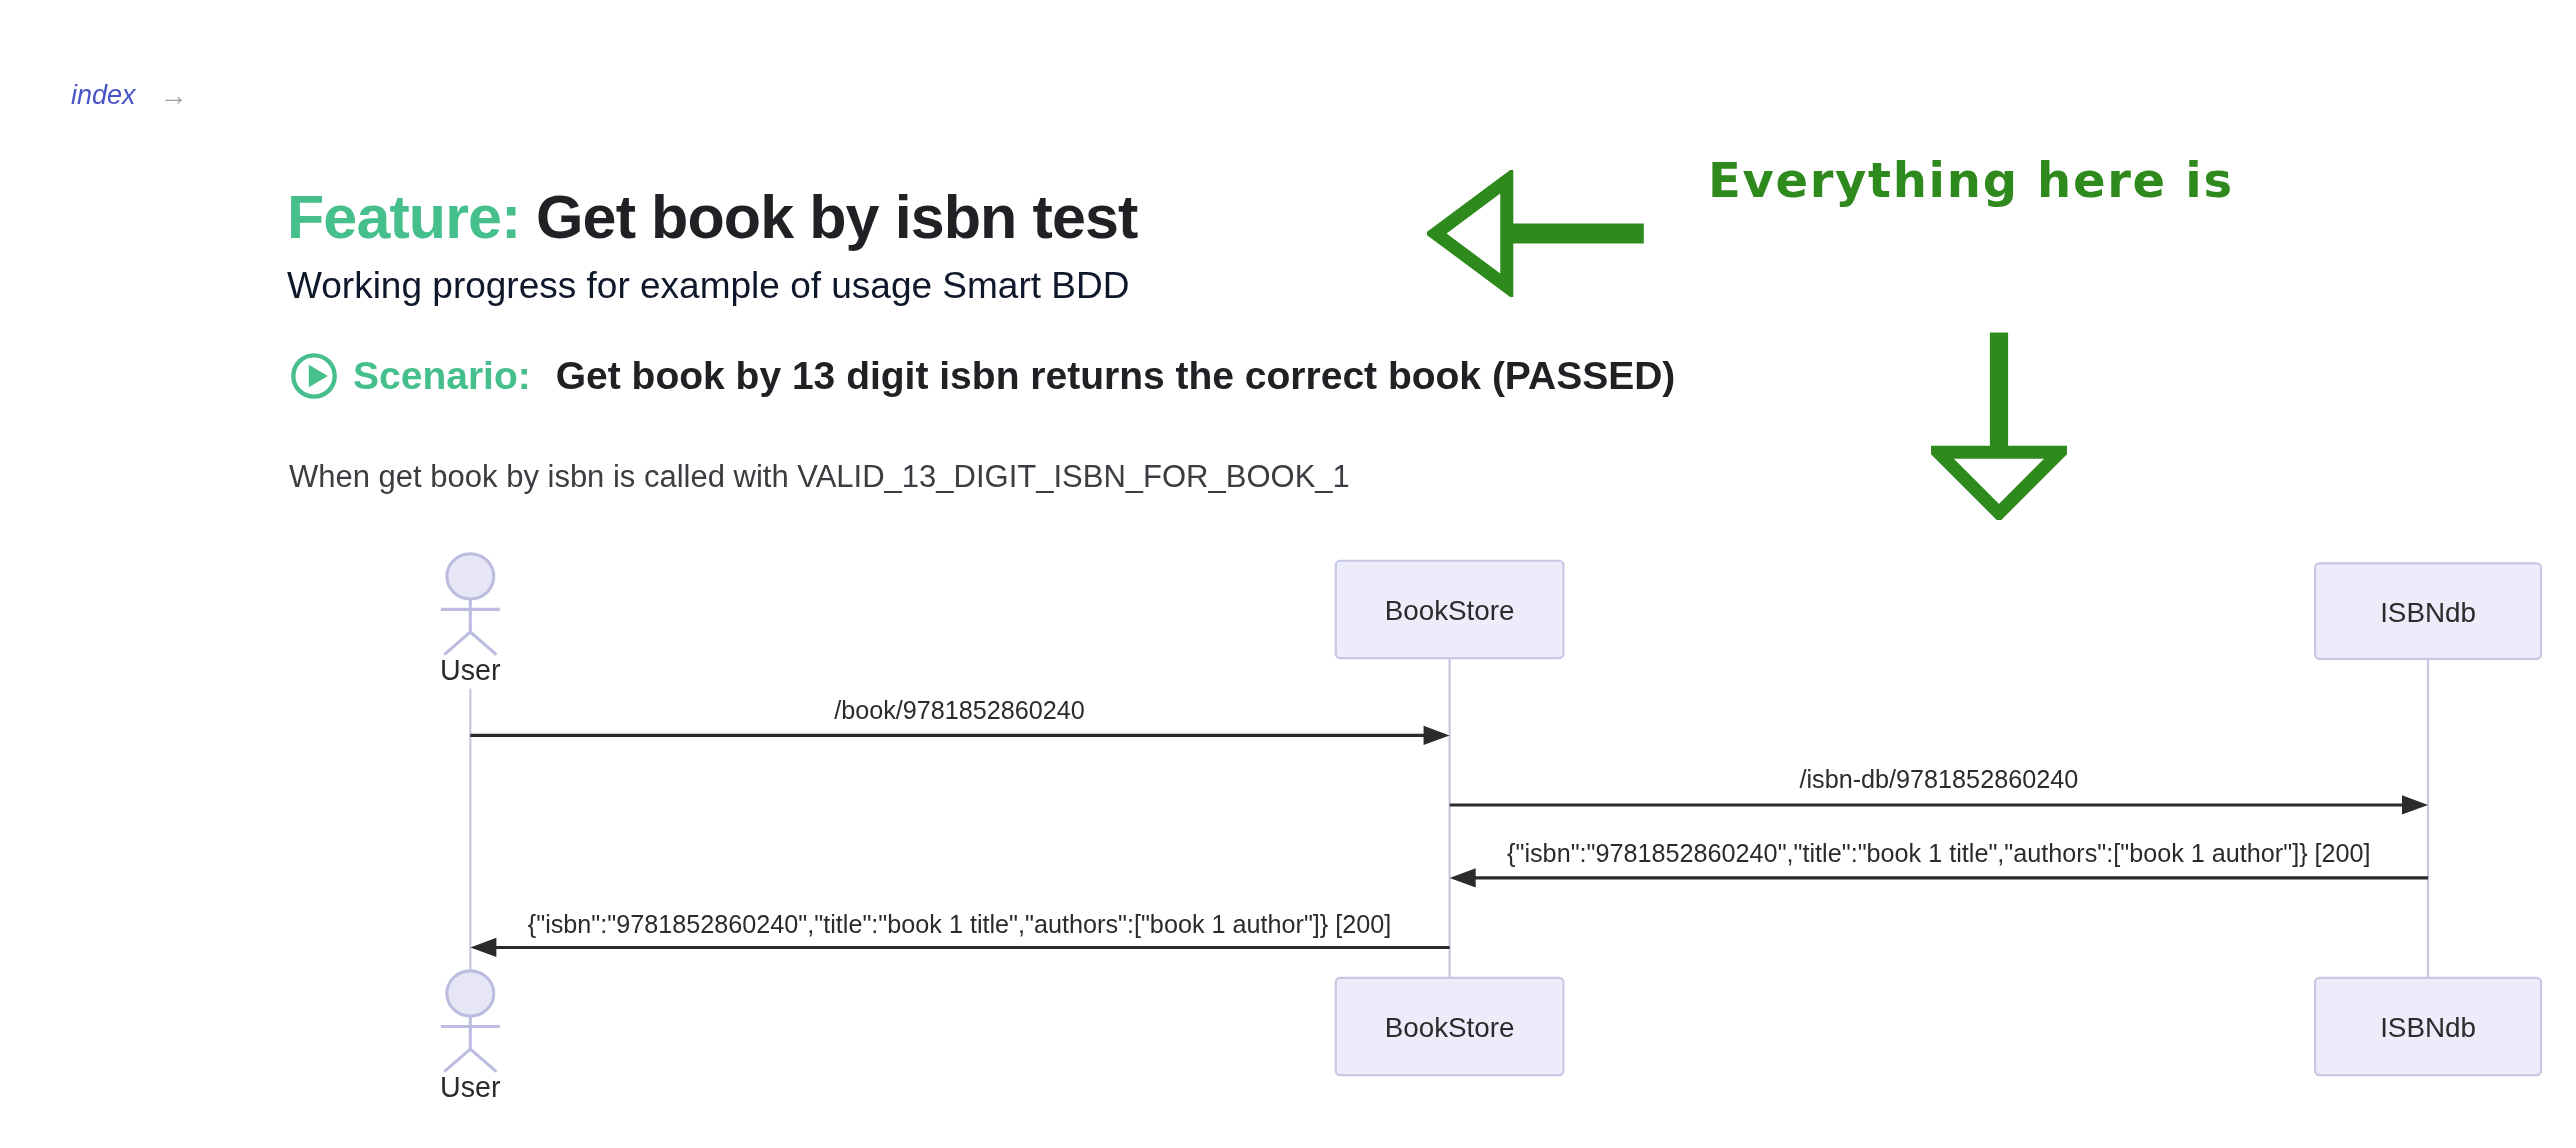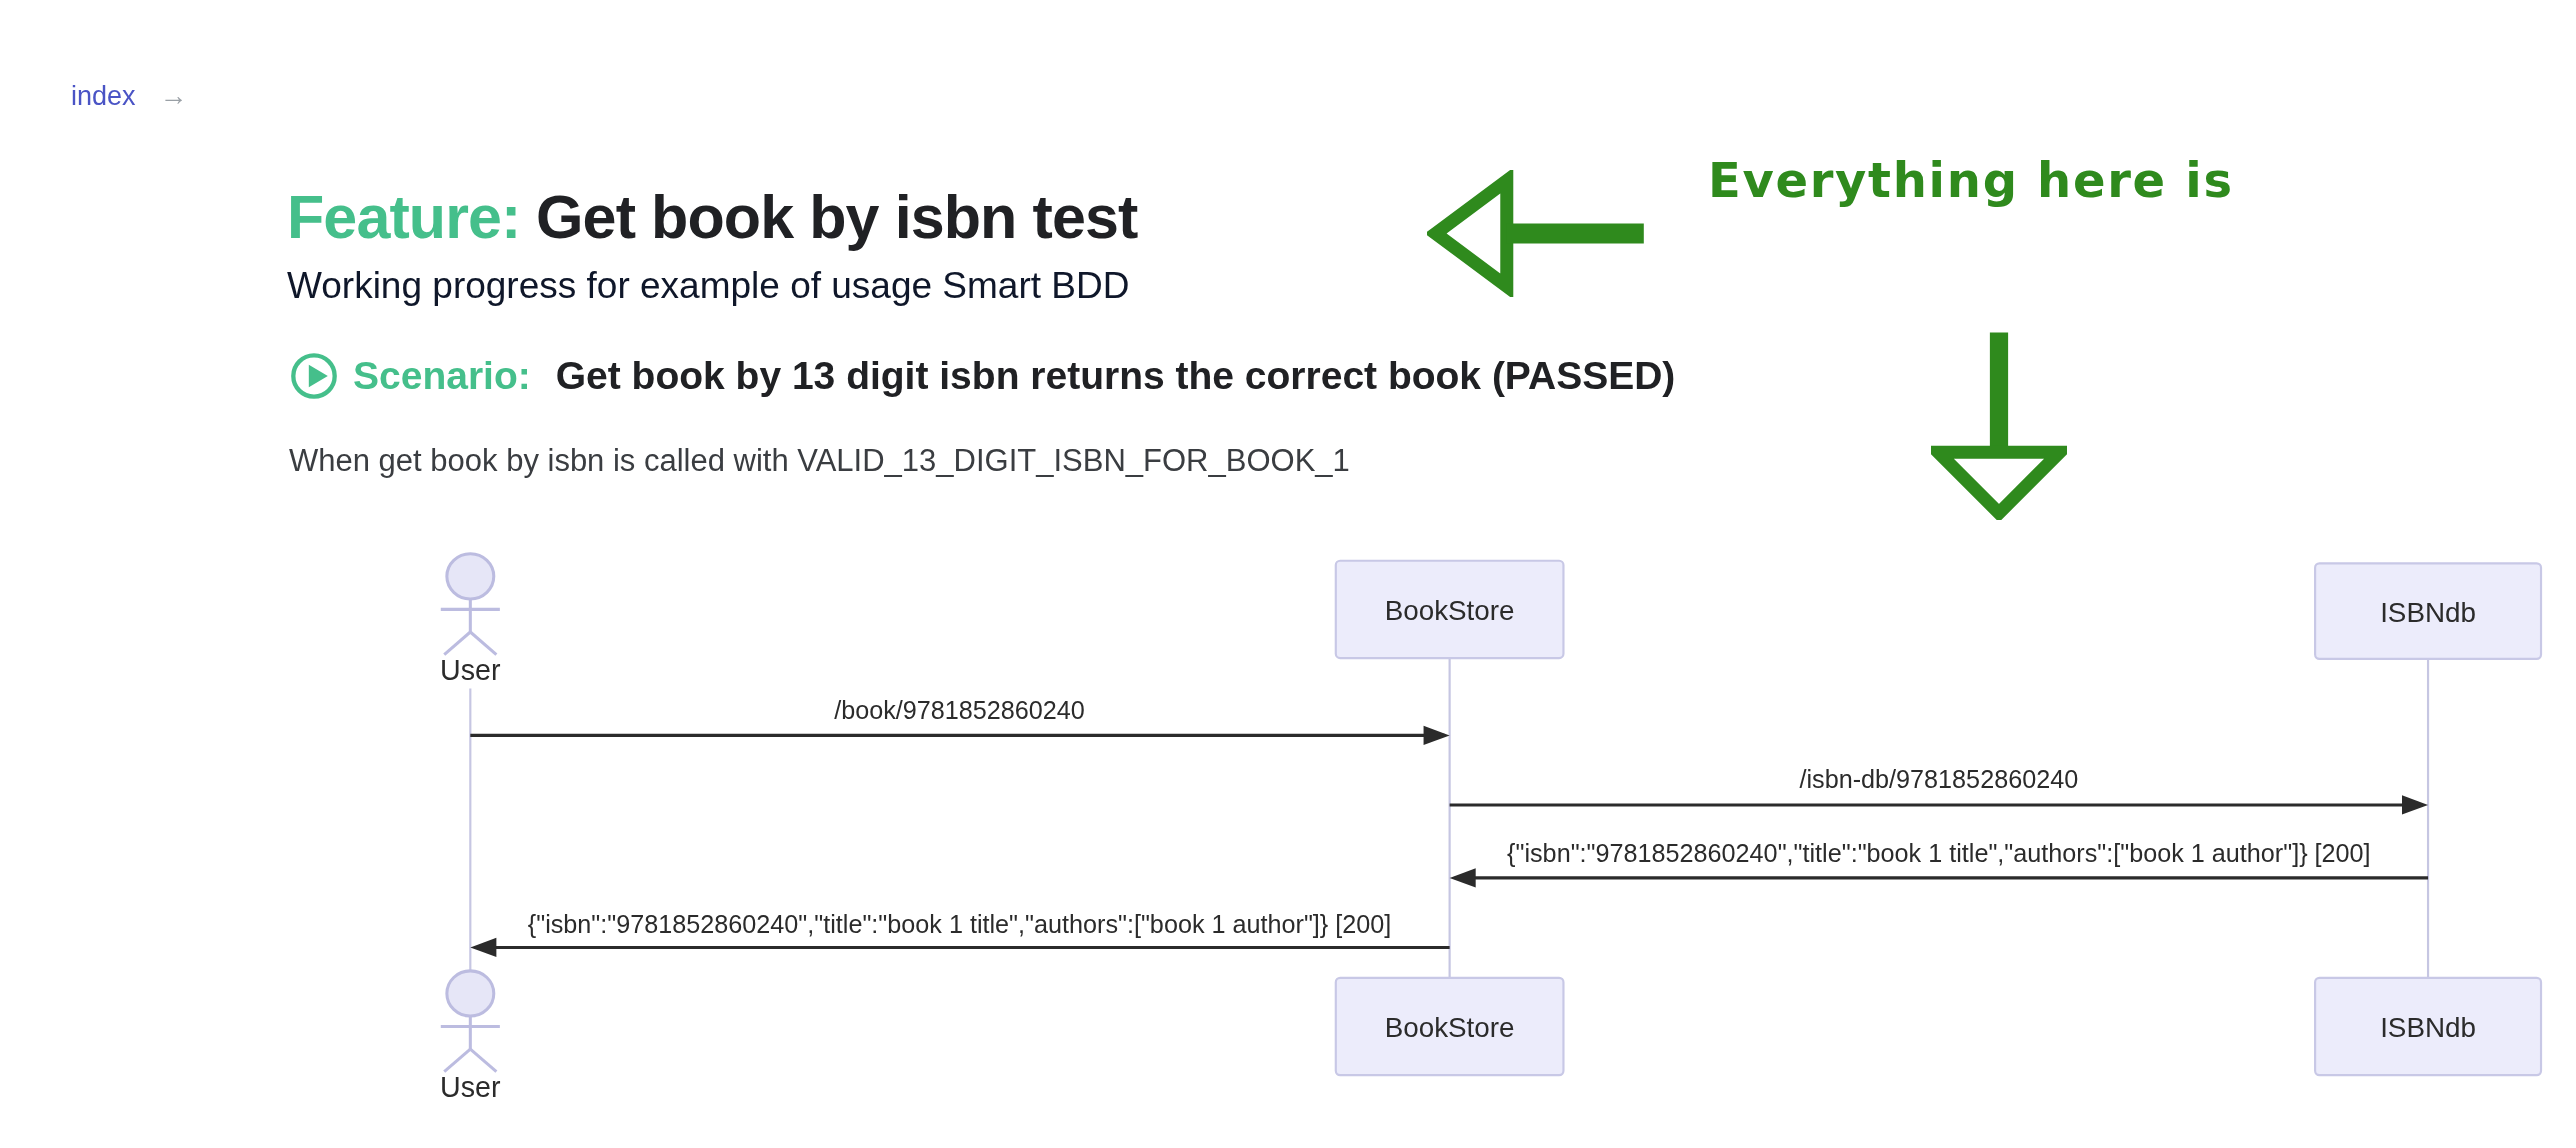--- a/index.html
+++ b/index.html
@@ -11,24 +11,25 @@
     height: 1149px;
     background: #ffffff;
     overflow: hidden;
   }
 
   
   .breadcrumb {
     position: absolute;
     left: 71px; top: 80px;
     display: flex;
-    align-items: center;
+    align-items: flex-start;
     gap: 24px;
     font-size: 27px;
     color: #202124;
+    font-style: italic;
   }
   .breadcrumb a {
     color: #4a54c5;
     text-decoration: none;
     cursor: pointer;
   }
   .crumb-sep { color: #9aa0a6; font-size: 28px; }
 
   
   .feature-head { position: absolute; left: 287px; top: 146px; }
@@ -76,21 +77,21 @@
     font-size: 39px;
     font-weight: 700;
     color: #202124;
     white-space: nowrap;
   }
   .scenario-label { color: #45bf8b; margin-right: 25px; }
 
   
   .steps {
     position: absolute;
-    left: 289px; top: 440px;
+    left: 289px; top: 456px;
     font-size: 31px;
     color: #3a3d41;
     line-height: 42px;
   }
 
   
   .seq-svg { position: absolute; left: 0; top: 539px; }
   .seq-svg text {
     font-family: "Liberation Sans", sans-serif;
     fill: #2b2b2b;

